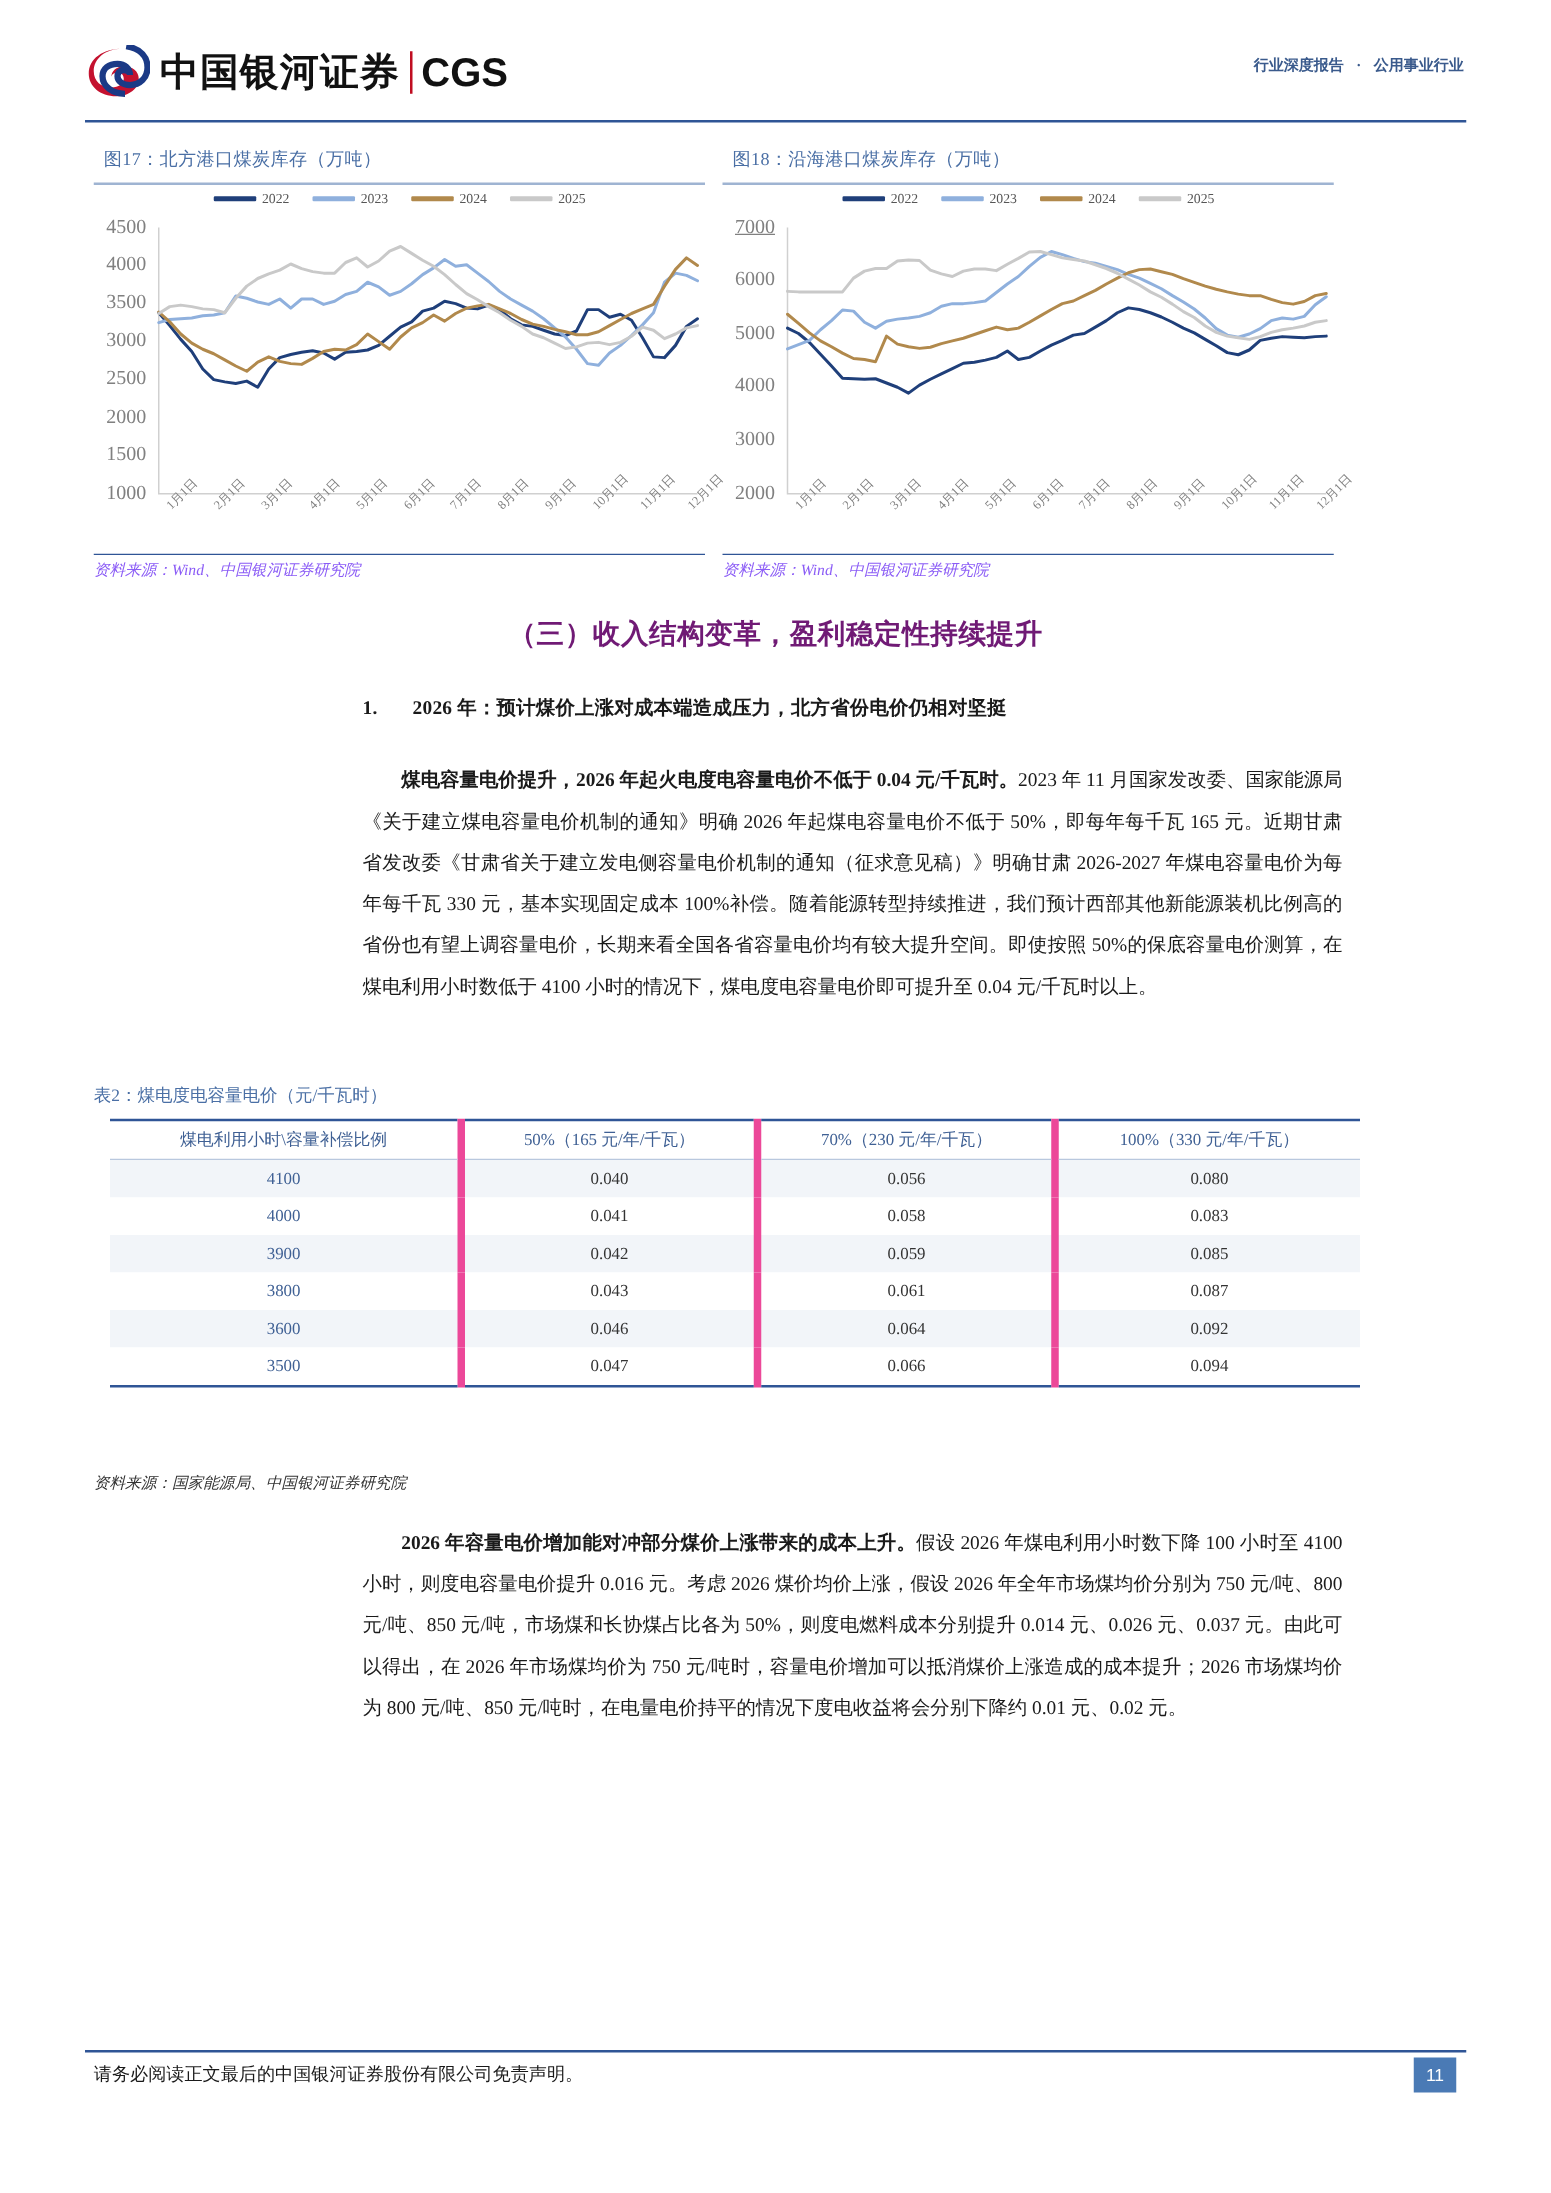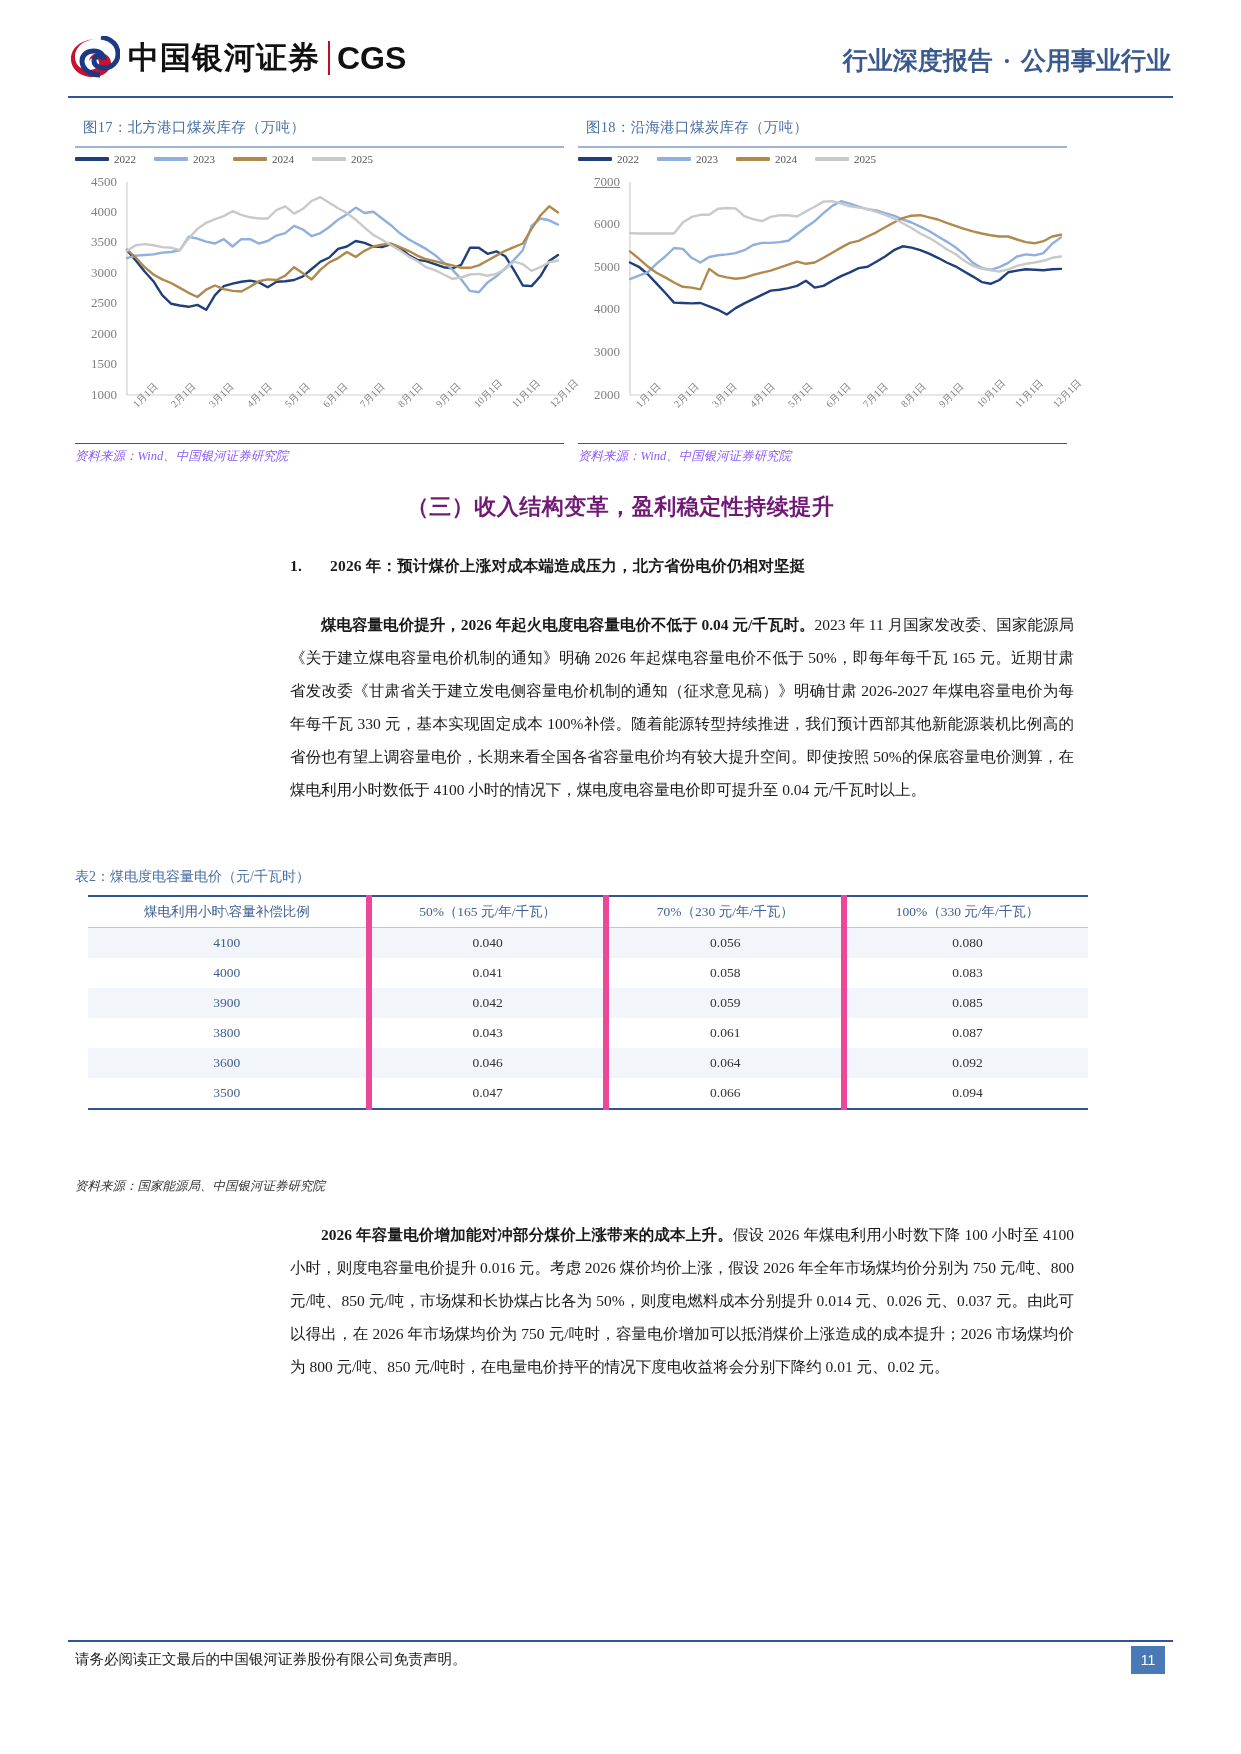--- a/index.html
+++ b/index.html
@@ -30,21 +30,21 @@
     display:inline-block;width:2px;height:34px;background:#c00d21;
     margin:0 7px 0 8px;vertical-align:-6px;
   }
   .logo-en{
     font-family:"Liberation Sans",sans-serif;
     font-weight:bold;font-size:32px;letter-spacing:0px;color:#111;
   }
   .header-right{
     position:absolute;right:70px;top:44px;
     font-family:"Liberation Serif",serif;
-    font-size:25px;font-weight:bold;color:#3a5a8c;white-space:nowrap;
+    font-size:12px;font-weight:bold;color:#3a5a8c;white-space:nowrap;
   }
   .header-right .dot{padding:0 10px;font-weight:bold;}
   .header-rule{
     position:absolute;left:68px;top:96px;width:1105px;height:2px;background:#2f5596;
   }
 
   
   .fig{
     position:absolute;top:118px;width:489px;
   }
@@ -61,28 +61,28 @@
     font-size:12.5px;color:#8b5cf6;font-style:italic;
     font-family:"Liberation Serif",serif;
     padding-top:4px;
   }
   .fig-src-rule{height:1.6px;background:#2f5596;width:100%;}
 
   
   .chart{position:relative;width:489px;height:295px;}
   .legend{
     position:absolute;top:5px;left:0;width:489px;
-    display:flex;gap:18px;align-items:center;
+    display:flex;justify-content:center;gap:18px;align-items:center;
   }
   .legend-item{display:flex;align-items:center;gap:5px;}
   .legend-swatch{width:34px;height:4px;border-radius:1px;display:block;}
   .legend-label{font-size:11px;color:#555;font-family:"Liberation Serif",serif;}
   .ylabels{position:absolute;left:0;top:0;width:46px;height:100%;}
   .ylab{
-    position:absolute;right:4px;font-size:13px;color:#808080;
+    position:absolute;right:4px;font-size:16px;color:#808080;
     font-family:"Liberation Serif",serif;transform:translateY(-50%);
     white-space:nowrap;
   }
   .plot{position:absolute;}
   .xlabels{position:absolute;left:0;width:489px;height:44px;}
   .xlab{
     position:absolute;font-size:10px;color:#808080;
     font-family:"Liberation Serif",serif;
     transform:rotate(-45deg);transform-origin:left top;white-space:nowrap;
   }

